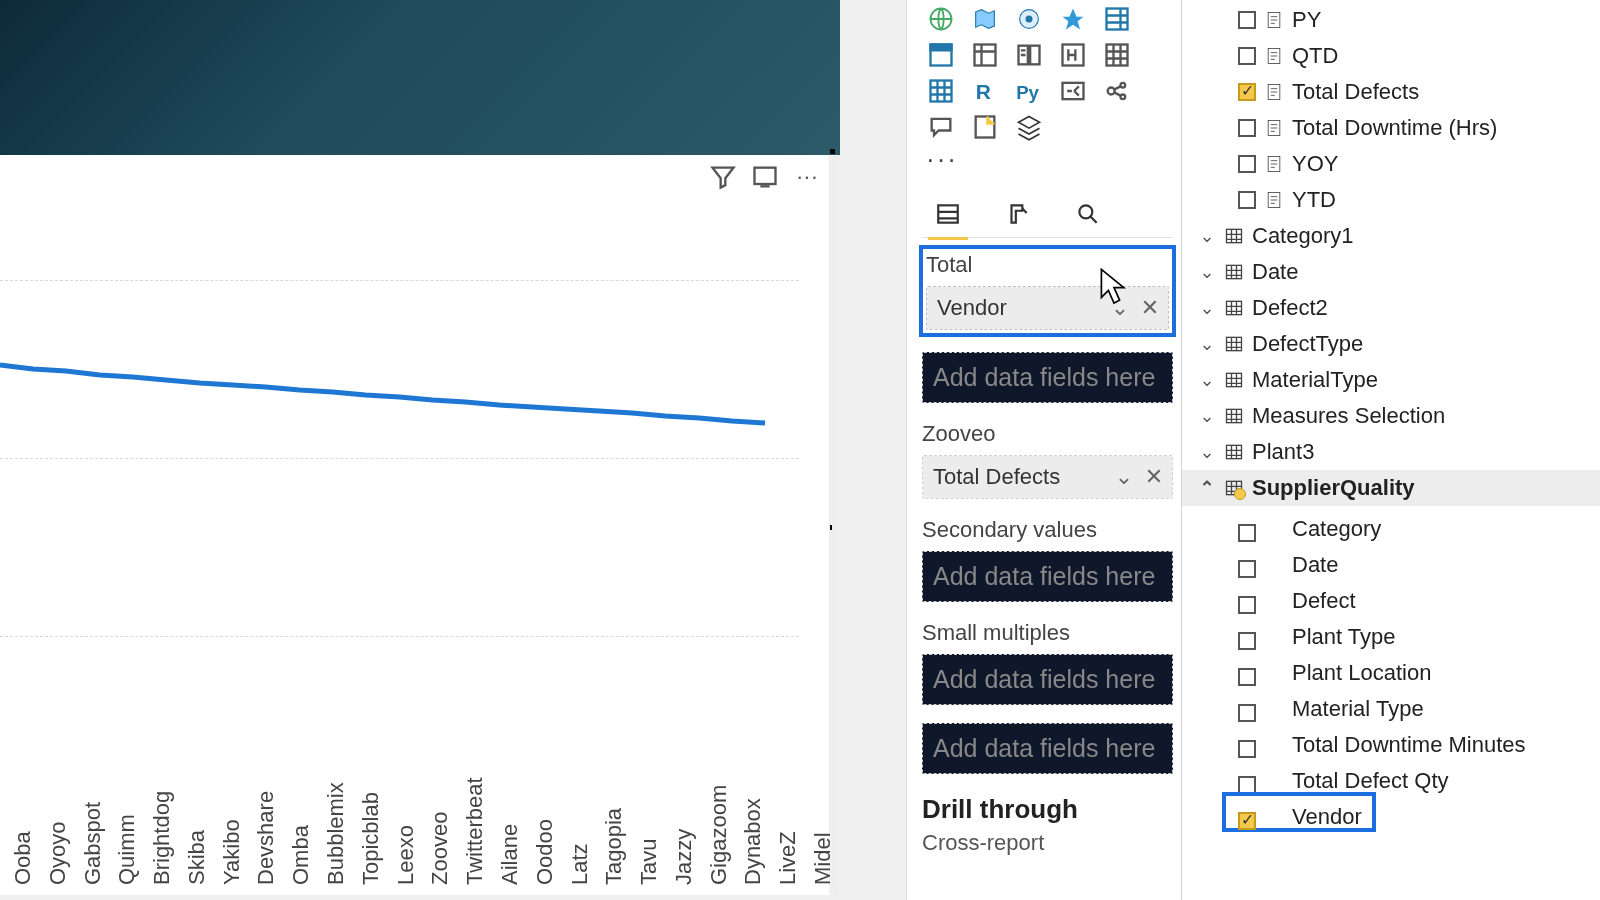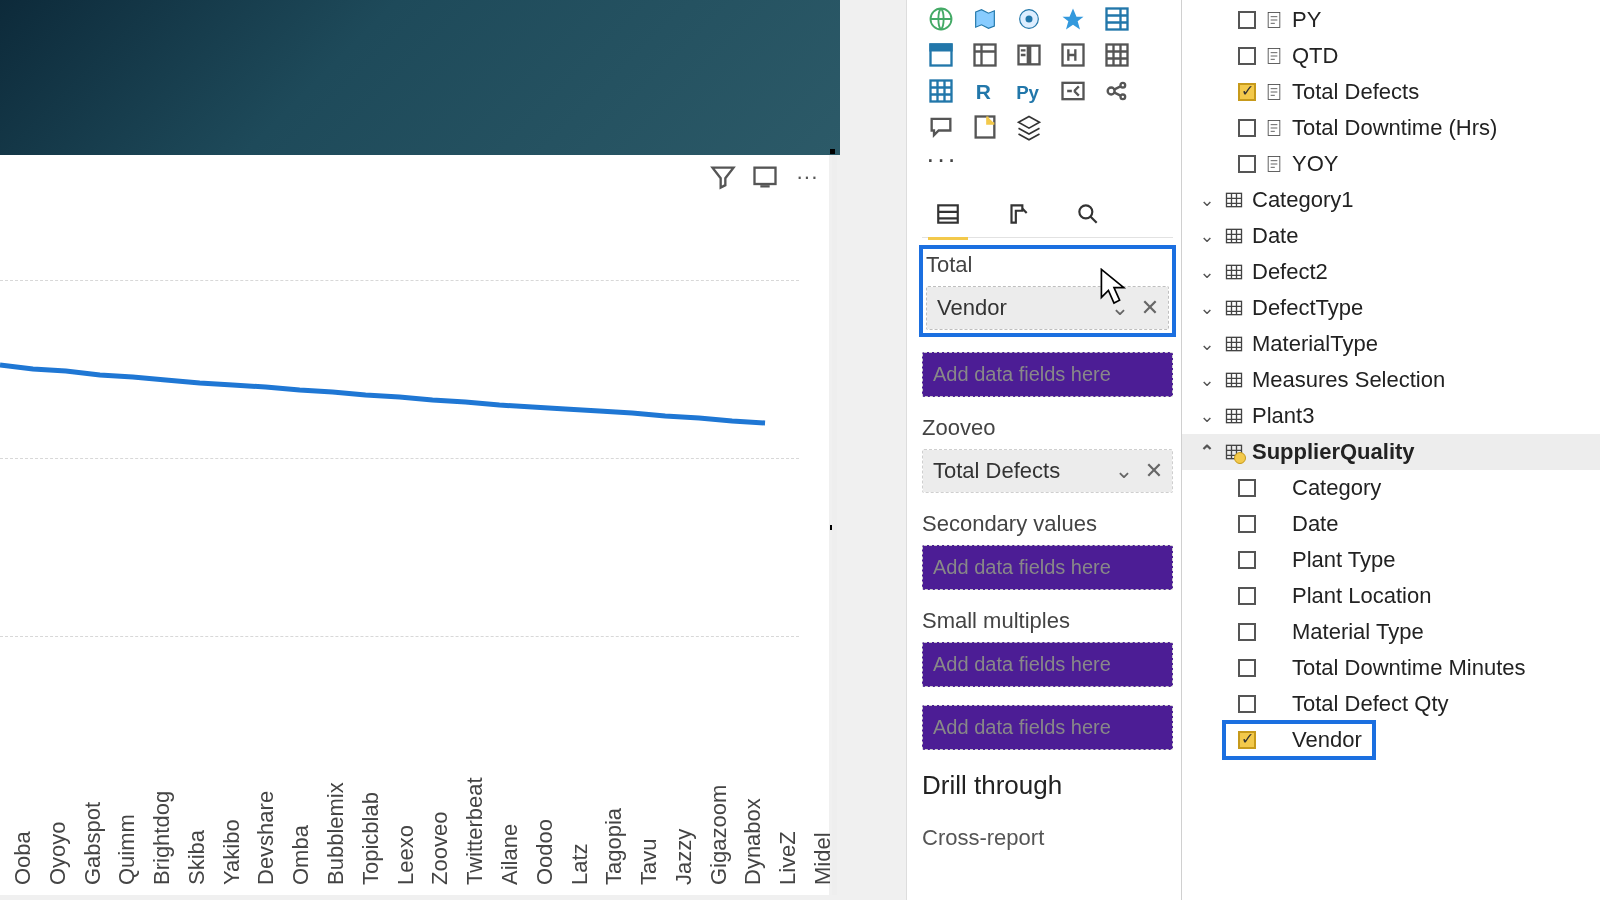--- a/index.html
+++ b/index.html
@@ -53,35 +53,35 @@
   .viz-icon svg { width: 32px; height: 28px; }
   .ellipsis-more { font-size: 26px; color:#444; padding: 2px 4px 10px 4px; letter-spacing:2px; }
   .pane-tabs { display:flex; gap: 30px; padding: 12px 6px 6px 6px; border-bottom: 1px solid #e2e2e2; }
   .pane-tab { width: 40px; height: 34px; display:flex; align-items:center; justify-content:center; color:#333; position:relative; }
   .pane-tab.active::after { content:""; position:absolute; left:0; right:0; bottom:-9px; height:3px; background:#f3c94b; }
 
   .well-group { margin-top: 18px; }
   .well-group.highlighted { outline: 4px solid #1b6fe0; outline-offset: -1px; padding: 4px; margin-top: 10px; }
   .well-label { font-size: 22px; color:#444; margin-bottom: 8px; }
   .drop-well {
-    border: 1px dashed #cfcfcf; background:#4c1d95; padding: 10px 10px;
-    font-size: 20px; color:#888; border-radius:2px;
+    border: 1px dashed #cfcfcf; background:#0f172a; padding: 10px 10px;
+    font-size: 25px; color:#888; border-radius:2px;
   }
   .chip-well {
     border: 1px dashed #cfcfcf; padding: 0; border-radius:2px;
   }
   .chip-well.tight { border-color:#bfbfbf; }
   .field-chip {
     background:#ececec; padding: 8px 8px 8px 10px; font-size: 22px; color:#333;
     display:flex; align-items:center; justify-content:space-between;
   }
   .chip-icons { display:flex; gap: 10px; color:#666; }
   .chip-icons span { width: 20px; text-align:center; }
 
-  .drill-header { font-size: 26px; font-weight:400; color:#222; margin-top: 20px; margin-bottom: 24px; }
+  .drill-header { font-size: 26px; font-weight:700; color:#222; margin-top: 20px; margin-bottom: 5px; }
   .cross-row { font-size: 22px; color:#555; margin-bottom: 14px; }
 
   
   .fields-pane {
     flex: 1; height: 900px; overflow:hidden; background:#fff;
     padding-top: 2px;
   }
   .field-row {
     display:flex; align-items:center; gap: 8px; height: 36px;
     padding-left: 16px; font-size: 22px; color:#222;
@@ -91,21 +91,21 @@
     width: 18px; height: 18px; border: 2px solid #555; background:#fff; flex-shrink:0;
   }
   .field-row .cb.checked { background:#f3c94b; border-color:#c79a1b; position:relative; }
   .field-row .cb.checked::after { content:"✓"; position:absolute; top:-4px; left:1px; font-size:16px; color:#333; }
   .field-row .calc-icon {
     width: 20px; height: 20px; flex-shrink:0;
   }
   .field-row .table-icon { width:20px; height:20px; flex-shrink:0; }
   .field-row .chevron { width: 18px; text-align:center; color:#555; font-size:18px; flex-shrink:0; }
   .field-row.child { padding-left: 56px; }
-  .field-row.child.no-calc { padding-left: 56px; }
+  .field-row.child.no-calc { padding-left: 56px; align-items: flex-end; }
   .field-row.selected-table { background:#ededed; font-weight:600; }
   .field-row.boxed { outline: 4px solid #1b6fe0; outline-offset:-2px; }
   .table-icon svg, .calc-icon svg { width:100%; height:100%; }
   .table-icon.has-marker { position:relative; }
   .table-icon.has-marker::after { content:""; position:absolute; right:-2px; bottom:-2px; width:10px; height:10px; background:#f3c94b; border-radius:50%; border:1px solid #c79a1b; }
 
   
   .cursor-pointer {
     position: absolute; left: 1100px; top: 268px; width: 28px; height: 34px; z-index: 50;
     pointer-events:none;
@@ -401,20 +401,28 @@
     <span>Total Downtime (Hrs)</span>
   </div>
   <div class="field-row child">
     <span class="cb"></span>
     <span class="calc-icon"><svg viewBox="0 0 24 24" stroke="#444" fill="none">
           <rect x="5" y="3" width="14" height="18"></rect>
           <path d="M8 8h8M8 12h8M8 16h5"></path>
         </svg></span>
     <span>YOY</span>
   </div>
+  <div class="field-row child">
+    <span class="cb"></span>
+    <span class="calc-icon"><svg viewBox="0 0 24 24" stroke="#444" fill="none">
+          <rect x="5" y="3" width="14" height="18"></rect>
+          <path d="M8 8h8M8 12h8M8 16h5"></path>
+        </svg></span>
+    <span>YTD</span>
+  </div>
 
   <div class="field-row table-row">
     <span class="chevron">⌄</span>
     <span class="table-icon"><svg viewBox="0 0 24 24" stroke="#444" fill="none" stroke-width="1.6">
           <rect x="3" y="4" width="18" height="16"></rect>
           <path d="M3 10h18M3 16h18M9 4v16M15 4v16"></path>
         </svg></span>
     <span>Category1</span>
   </div>
   <div class="field-row table-row">
@@ -477,20 +485,25 @@
 
   <div class="field-row child no-calc">
     <span class="cb"></span>
     <span style="width:20px"></span>
     <span>Category</span>
   </div>
   <div class="field-row child no-calc">
     <span class="cb"></span>
     <span style="width:20px"></span>
     <span>Date</span>
+  </div>
+  <div class="field-row child no-calc">
+    <span class="cb"></span>
+    <span style="width:20px"></span>
+    <span>Defect</span>
   </div>
   <div class="field-row child no-calc">
     <span class="cb"></span>
     <span style="width:20px"></span>
     <span>Plant Type</span>
   </div>
   <div class="field-row child no-calc">
     <span class="cb"></span>
     <span style="width:20px"></span>
     <span>Plant Location</span>

